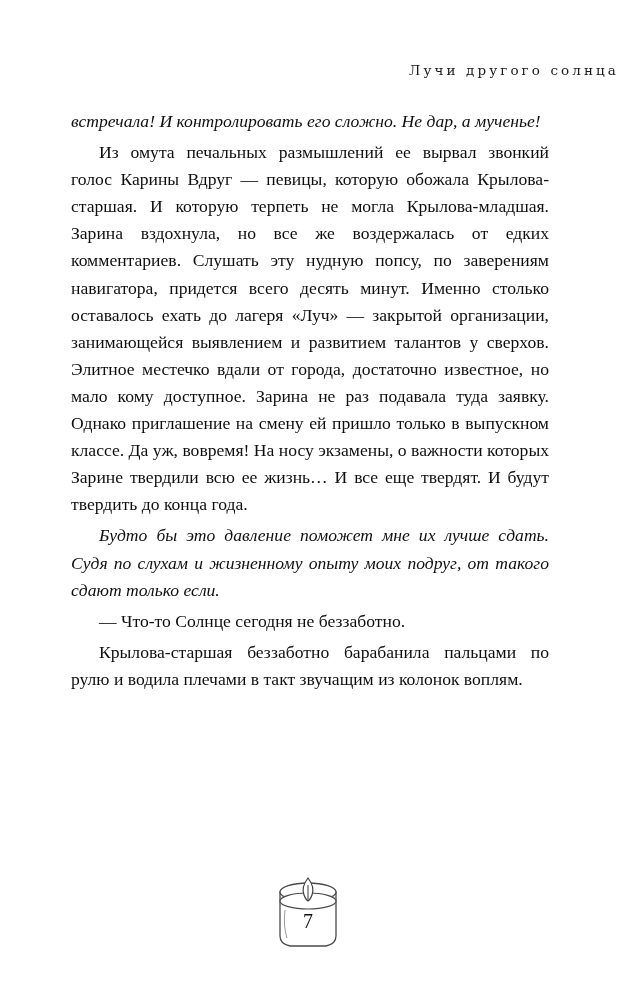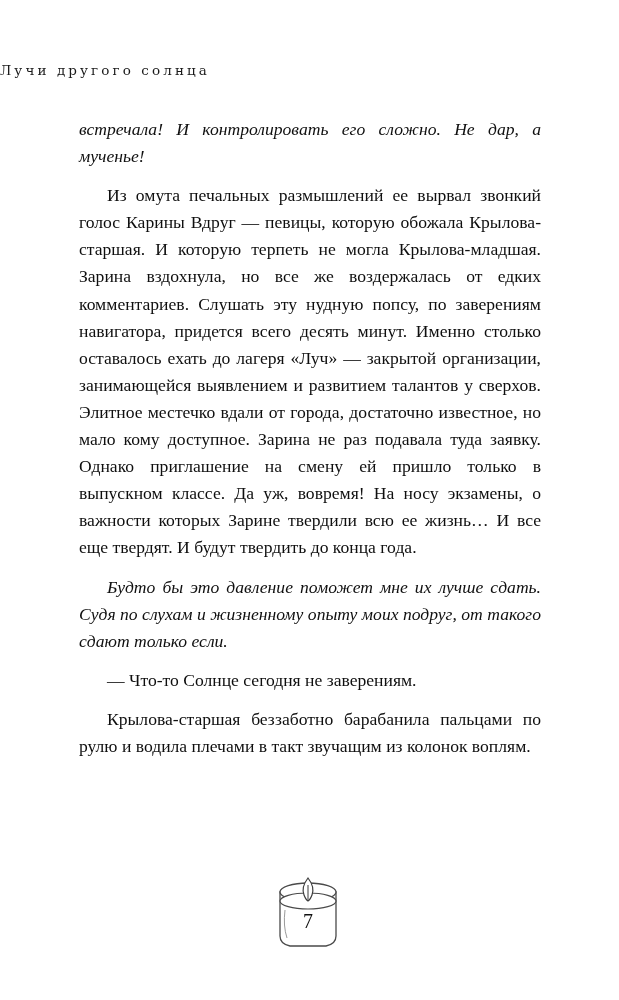--- a/index.html
+++ b/index.html
@@ -16,21 +16,21 @@
     font-family: "Liberation Serif", "DejaVu Serif", serif;
     color: #111111;
   }
 
   
   .running-head {
     position: absolute;
     top: 62px;
     left: 0;
     width: 619px;
-    text-align: left;
+    text-align: right;
     font-family: "DejaVu Serif", "Liberation Serif", serif;
     font-size: 13.5px;
     letter-spacing: 3.1px;
     font-weight: 400;
     color: #1a1a1a;
     white-space: pre;
   }
 
   
   .textblock {
@@ -38,21 +38,21 @@
     left: 67px;
     top: 104px;
     width: 486px;
     font-size: 17.6px;
     line-height: 27.1px;
     text-align: justify;
     text-justify: inter-word;
     color: #0f0f0f;
   }
   .textblock p {
-    margin: 12px;
+    margin: 4px;
     text-indent: 28px;
     hyphens: manual;
   }
   .textblock p.noindent {
     text-indent: 0;
   }
   .textblock p.italic {
     font-style: italic;
   }
   
@@ -81,21 +81,21 @@
 <body>
 
 <div class="page">
 
   <div class="running-head">Лучи другого солнца</div>
 
   <div class="textblock">
     <p class="italic noindent">встречала! И контролировать его сложно. Не дар, а мученье!</p>
     <p>Из омута печальных размышлений ее вырвал звонкий голос Карины Вдруг — певицы, которую обожала Крылова-старшая. И которую терпеть не могла Крылова-младшая. Зарина вздохнула, но все же воздержалась от едких комментариев. Слушать эту нудную попсу, по заверениям навигатора, придется всего десять минут. Именно столько оставалось ехать до лагеря «Луч» — закрытой организации, занимающейся выявлением и развитием талантов у сверхов. Элитное местечко вдали от города, достаточно известное, но мало кому доступное. Зарина не раз подавала туда заявку. Однако приглашение на смену ей пришло только в выпускном классе. Да уж, вовремя! На носу экзамены, о важности которых Зарине твердили всю ее жизнь… И все еще твердят. И будут твердить до конца года.</p>
     <p class="italic">Будто бы это давление поможет мне их лучше сдать. Судя по слухам и жизненному опыту моих подруг, от такого сдают только если.</p>
-    <p>— Что-то Солнце сегодня не заверениям.</p>
+    <p>— Что-то Солнце сегодня не беззаботно.</p>
     <p>Крылова-старшая беззаботно барабанила пальцами по рулю и водила плечами в такт звучащим из колонок воплям.</p>
   </div>
 
   <div class="ornament">
     <svg width="80" height="74" viewBox="0 0 80 74" xmlns="http://www.w3.org/2000/svg">
 
       <path d="M12 16 L12 60 Q12 68 22 70 L58 70 Q68 68 68 60 L68 16 Z" fill="#ffffff" stroke="#4a4a4a" stroke-width="1.3"></path>
 
       <ellipse cx="40" cy="16" rx="28" ry="9" fill="#ffffff" stroke="#4a4a4a" stroke-width="1.3"></ellipse>
 

